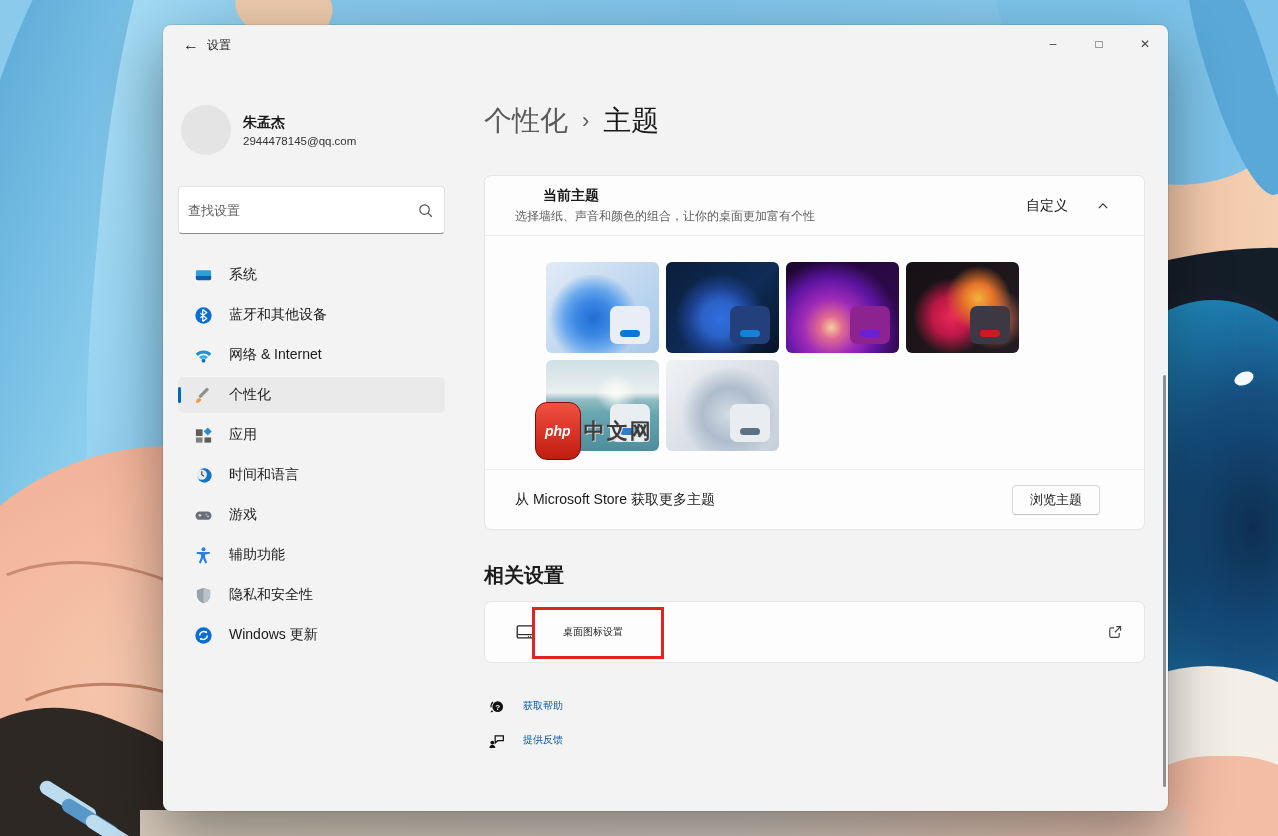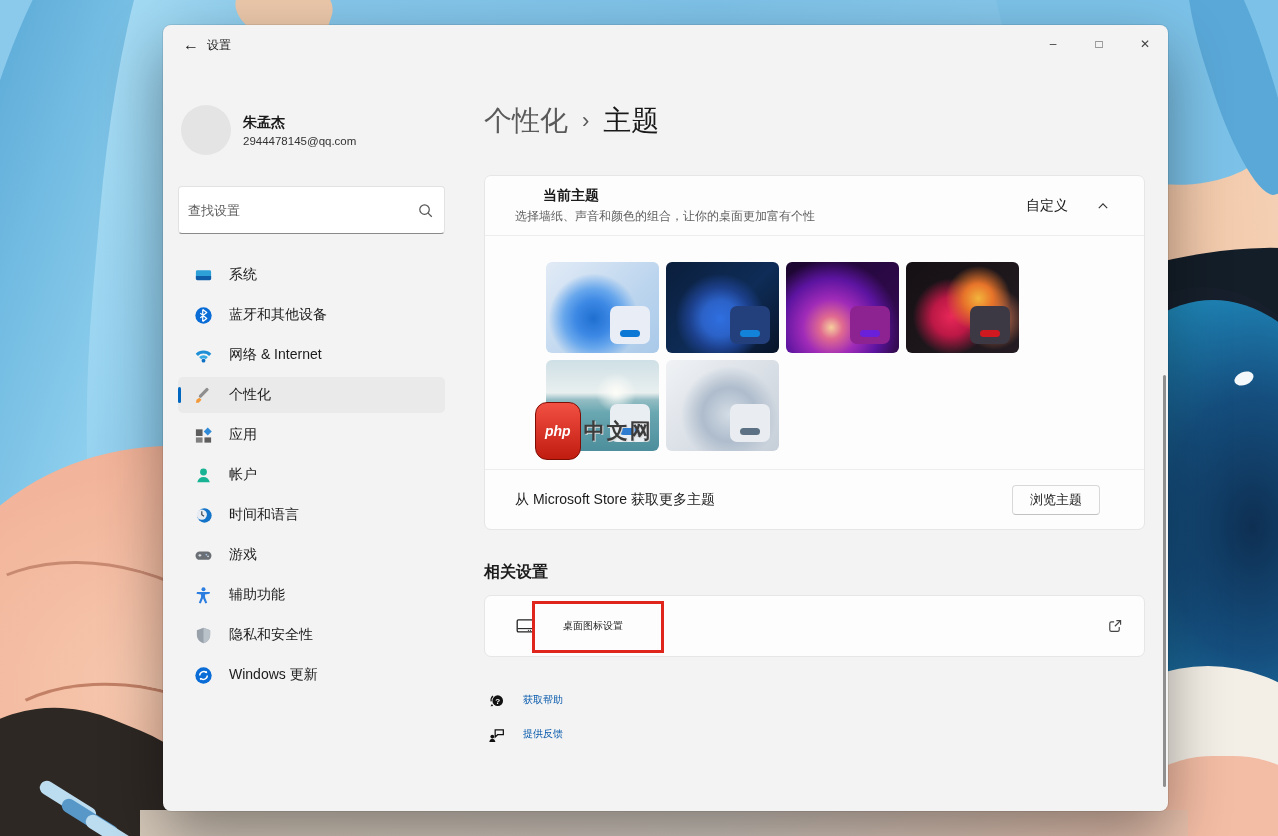--- a/index.html
+++ b/index.html
@@ -124,21 +124,21 @@
     border:1px solid #7e0d06; }
   .wm-text { font-size:21px; font-weight:800; color:#3c3c3c; letter-spacing:2px;
     text-shadow:1px 1px 0 #d8d8d8; }
 
   .store-row { height:59px; display:flex; align-items:center; padding:0 44px 0 30px; }
   .store-label { font-size:14px; }
   .browse-btn { margin-left:auto; height:30px; padding:0 17px; font-size:13px;
     font-family:inherit; background:#fdfdfd; border:1px solid #d8d8d8;
     border-bottom-color:#c2c2c2; border-radius:4px; cursor:pointer; color:#1b1b1b; }
 
-  .section-heading { margin:32px 0 12px; font-size:16px; font-weight:700; }
+  .section-heading { margin:32px 0 12px; font-size:20px; font-weight:700; }
   .row-card { display:flex; align-items:center; padding:0 20px 0 30px;
     position:relative; cursor:pointer; }
   .row-card.h62 { height:62px; }
   .row-card.h64 { height:64px; margin-top:9px; }
   .row-icon { width:20px; height:20px; margin-right:28px; flex:0 0 20px; }
   .row-icon svg { width:20px; height:20px; display:block; }
   .row-title { font-size:10px; }
   .row-sub { font-size:12px; color:#5e5e5e; margin-top:3px; }
   .row-end { margin-left:auto; width:18px; height:18px; }
   .row-end svg { width:18px; height:18px; display:block; }
@@ -262,29 +262,20 @@
               <rect x="2" y="12" width="7" height="5.5" fill="#7f7f7f"></rect>
               <rect x="11" y="12" width="7" height="5.5" fill="#5d5d5d"></rect>
               <path d="M14.5 1.6l4.2 4.2-4.2 4.2-4.2-4.2z" fill="#2f8ad8"></path>
             </svg>
           </span>
           <span class="nav-label">应用</span>
         </div>
         <div class="nav-item">
           <span class="nav-icon">
             <svg viewBox="0 0 20 20">
-              <circle cx="10" cy="6.3" r="3.6" fill="#17b394"></circle>
-              <path d="M3.4 17.2c.9-3.8 3.5-5.7 6.6-5.7s5.7 1.9 6.6 5.7z" fill="#17b394"></path>
-            </svg>
-          </span>
-          <span class="nav-label">帐户</span>
-        </div>
-        <div class="nav-item">
-          <span class="nav-icon">
-            <svg viewBox="0 0 20 20">
               <circle cx="11" cy="10" r="7.6" fill="#1273c8"></circle>
               <circle cx="8.2" cy="9" r="5.4" fill="#e9edf3"></circle>
               <path d="M8.2 5.6v3.6l2.4 1.5" fill="none" stroke="#33414f" stroke-width="1.2"></path>
             </svg>
           </span>
           <span class="nav-label">时间和语言</span>
         </div>
         <div class="nav-item">
           <span class="nav-icon">
             <svg viewBox="0 0 20 20">

